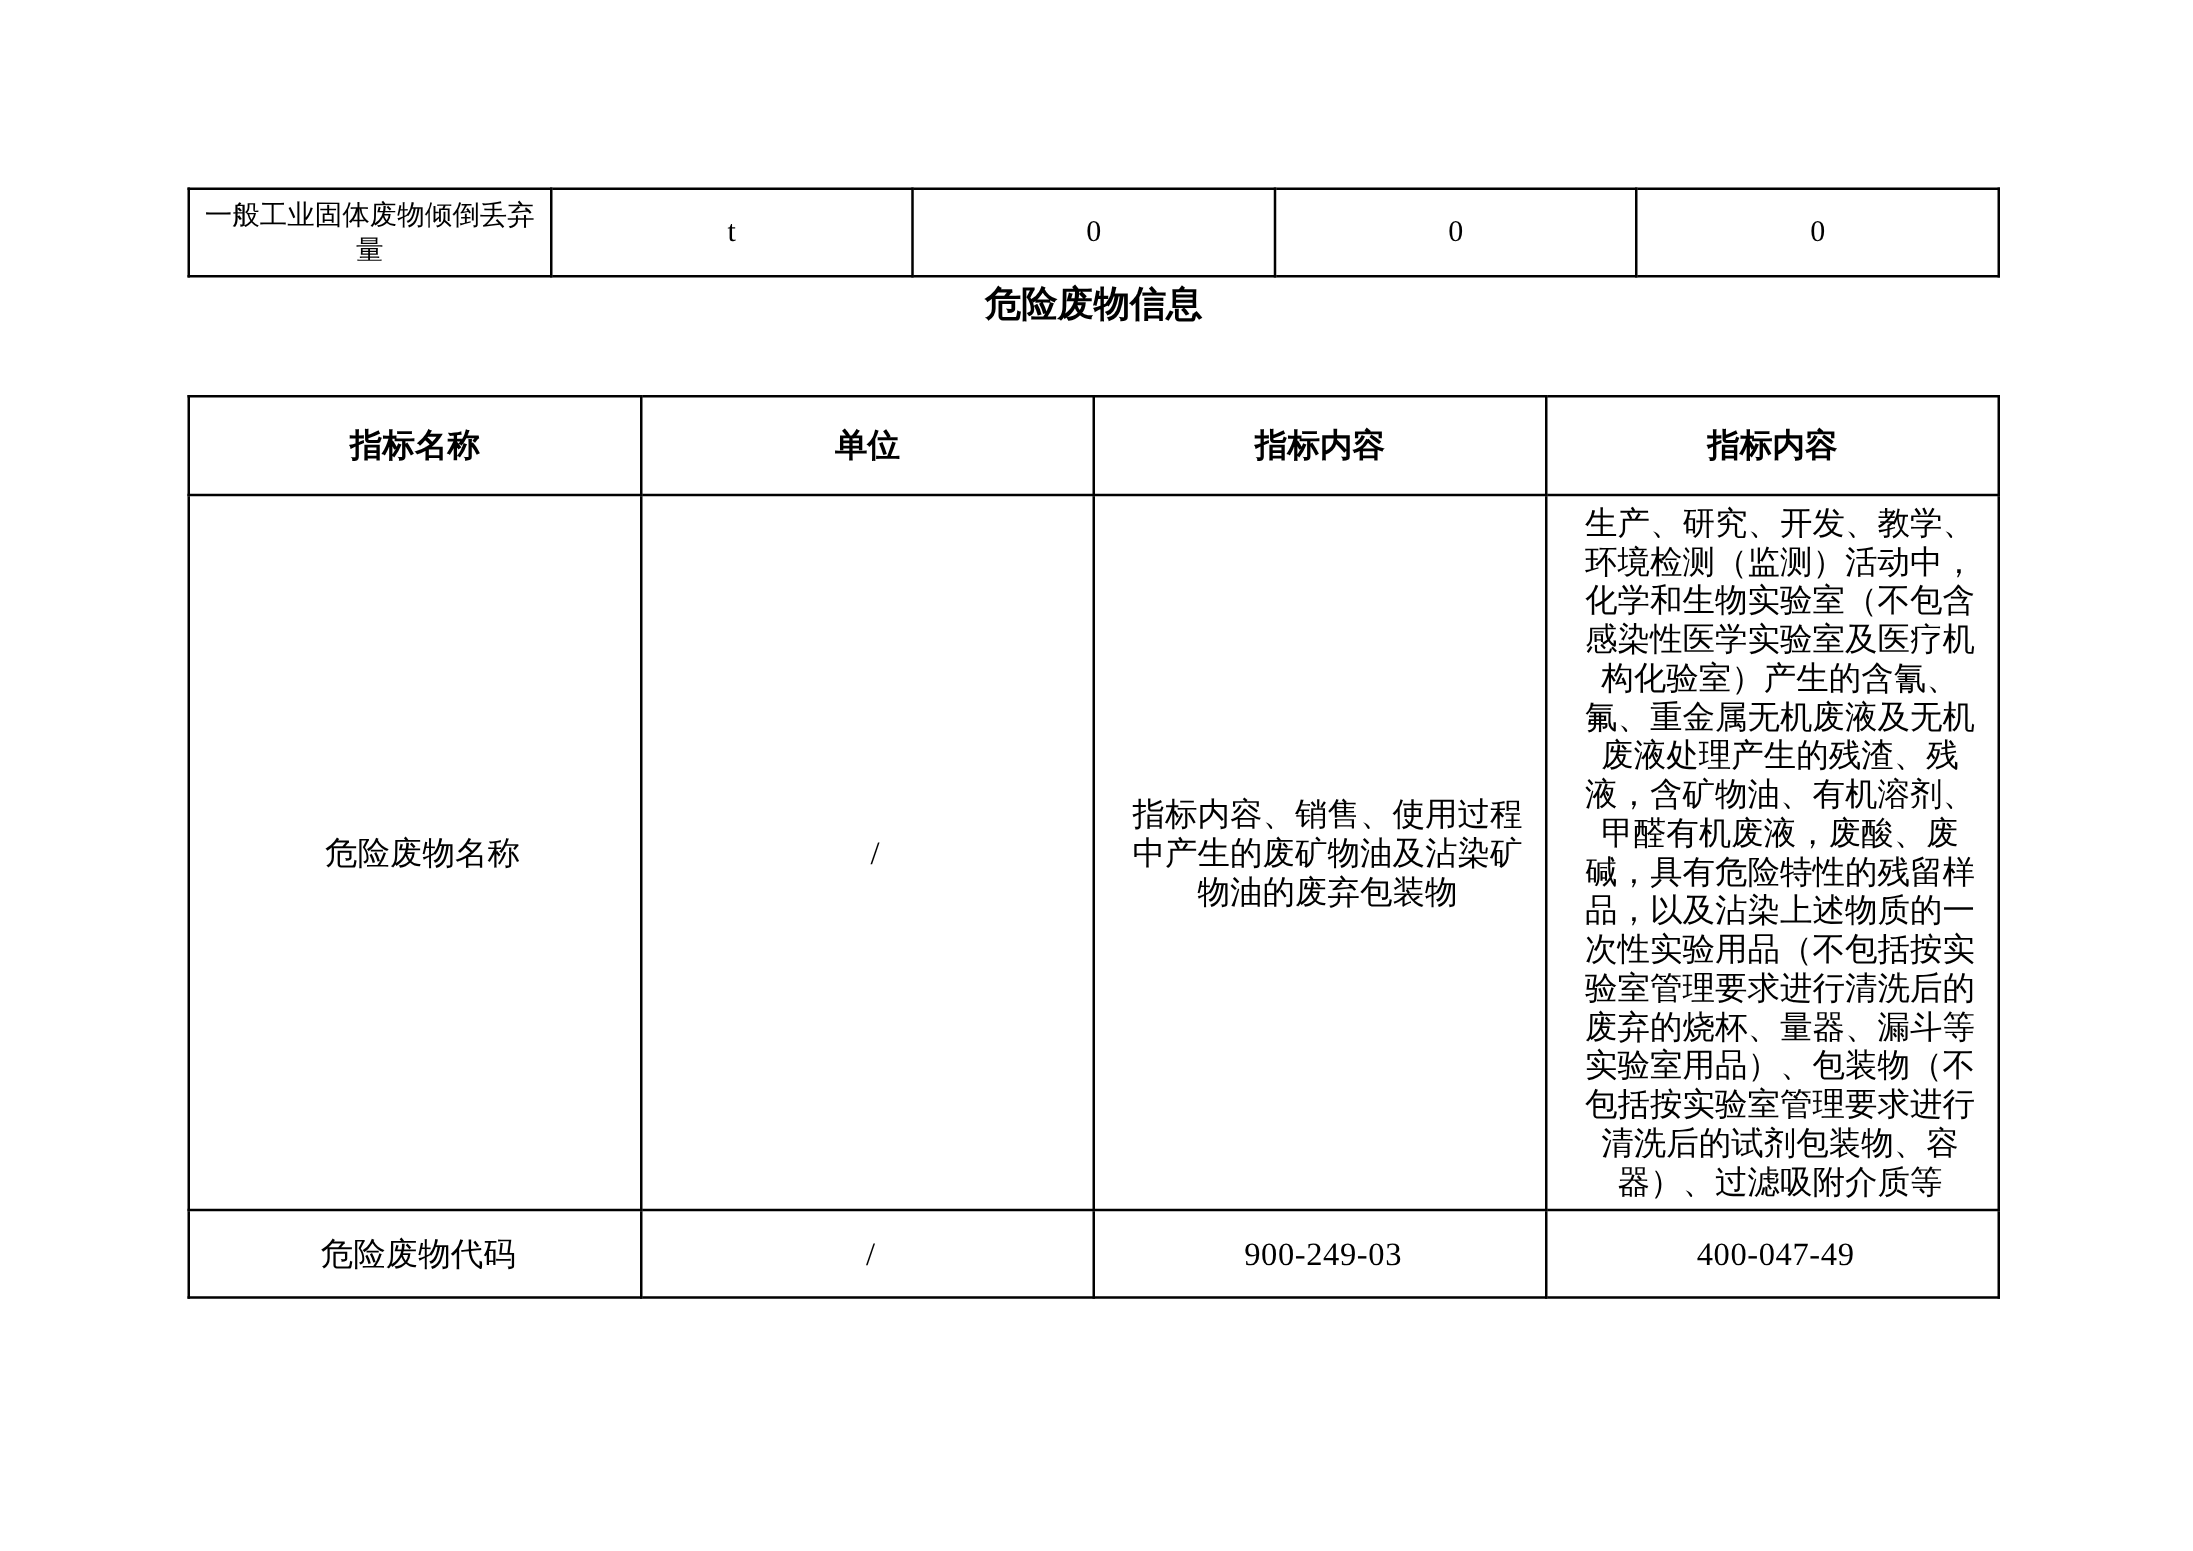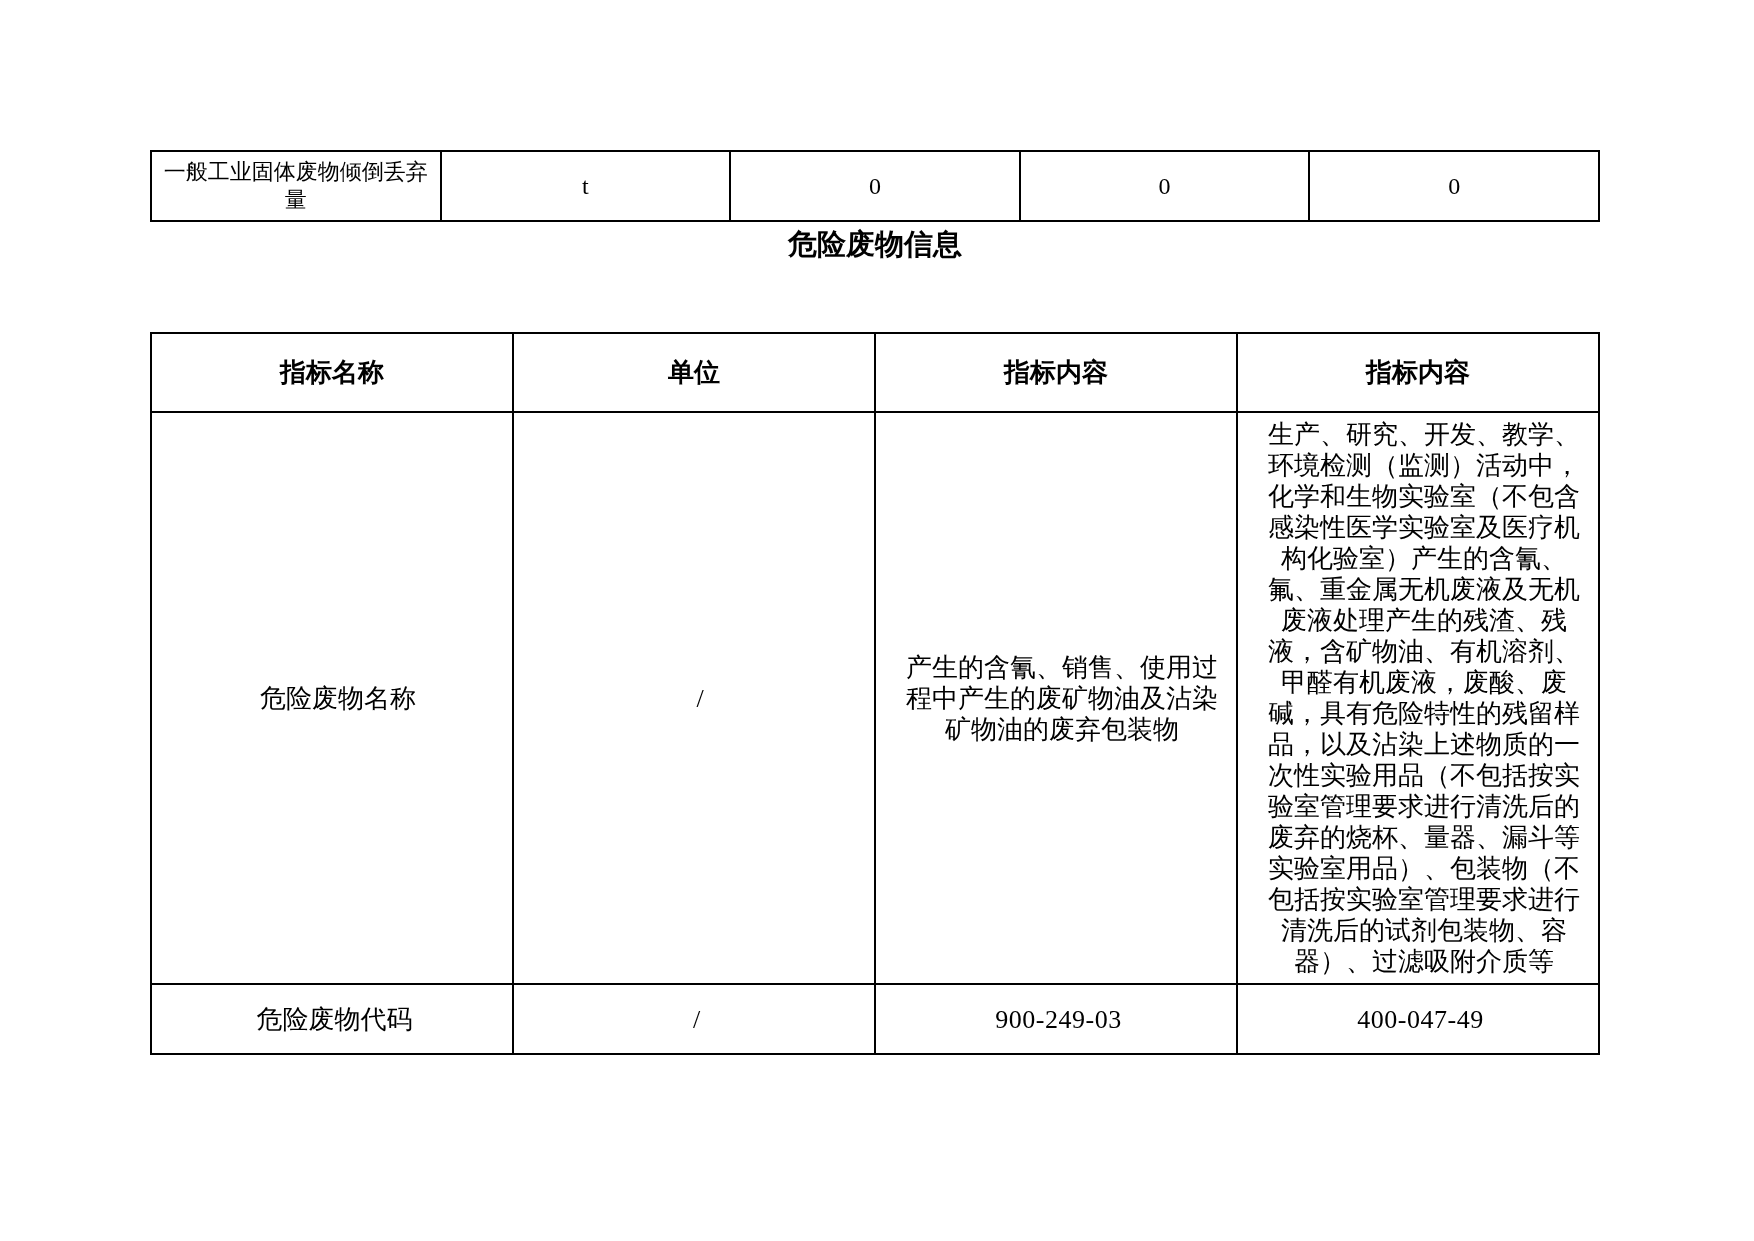--- a/index.html
+++ b/index.html
@@ -58,21 +58,21 @@
     font-family: Liberation Sans, sans-serif;
     font-weight: bold;
     font-size: 29px;
     line-height: 40px;
   }
 
   
   .main-table {
     position: absolute;
     left: 150px;
-    top: 332px;
+    top: 316px;
     width: 1450px;
   }
   .main-table th {
     height: 73px;
     font-family: "Liberation Sans", "DejaVu Sans", sans-serif;
     font-weight: bold;
     font-size: 26px;
     padding: 2px 6px;
   }
   .main-table td {
@@ -125,21 +125,21 @@
         <th>指标名称</th>
         <th>单位</th>
         <th>指标内容</th>
         <th>指标内容</th>
       </tr>
     </thead>
     <tbody>
       <tr class="row-main">
         <td>危险废物名称</td>
         <td>/</td>
-        <td>产生的含氰、销售、使用过程中产生的废矿物油及沾染矿物油的废弃包装物</td>
+        <td>指标内容、销售、使用过程中产生的废矿物油及沾染矿物油的废弃包装物</td>
         <td>生产、研究、开发、教学、环境检测（监测）活动中，化学和生物实验室（不包含感染性医学实验室及医疗机构化验室）产生的含氰、氟、重金属无机废液及无机废液处理产生的残渣、残液，含矿物油、有机溶剂、甲醛有机废液，废酸、废碱，具有危险特性的残留样品，以及沾染上述物质的一次性实验用品（不包括按实验室管理要求进行清洗后的废弃的烧杯、量器、漏斗等实验室用品）、包装物（不包括按实验室管理要求进行清洗后的试剂包装物、容器）、过滤吸附介质等</td>
       </tr>
       <tr class="row-code">
         <td>危险废物代码</td>
         <td>/</td>
         <td class="code-text">900-249-03</td>
         <td class="code-text">400-047-49</td>
       </tr>
     </tbody>
   </table>

